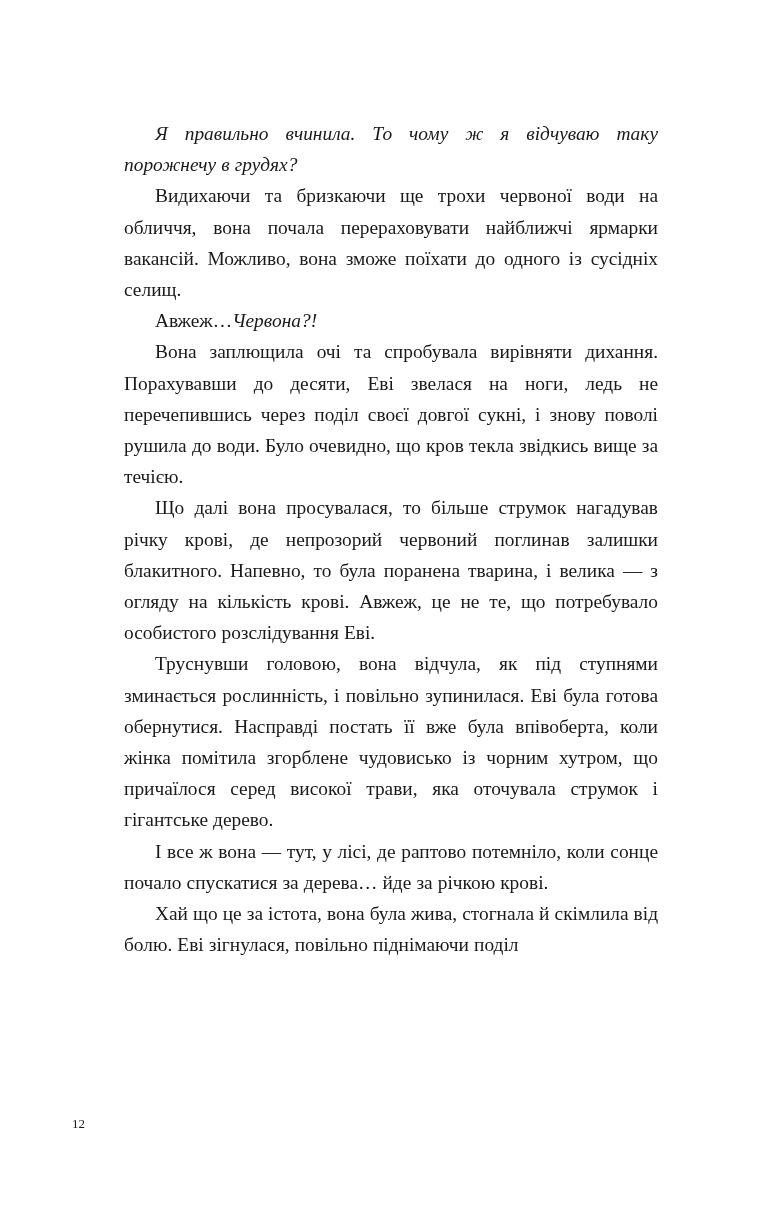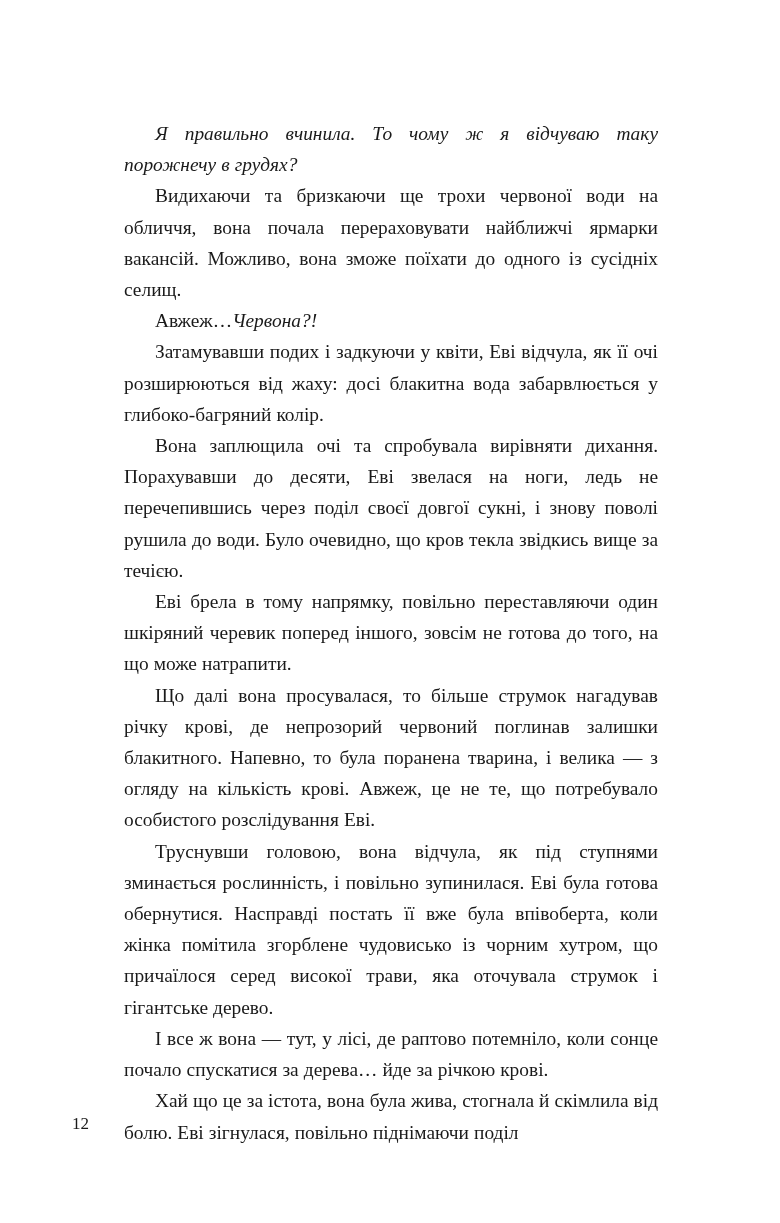--- a/index.html
+++ b/index.html
@@ -35,38 +35,36 @@
     hyphens: manual;
     word-spacing: 0.2px;
   }
   p.para.italic {
     font-style: italic;
   }
   .page-number {
     position: absolute;
     left: 72px;
     top: 1114px;
-    font-size: 17px;
+    font-size: 13px;
     line-height: 20px;
     color: #1a1a1a;
     font-family: "Liberation Serif", serif;
   }
 </style>
 </head>
 <body>
 
 <div class="page">
 
   <div class="text-block">
     <p class="para italic">Я правильно вчинила. То чому ж я відчуваю таку порожнечу в грудях?</p>
     <p class="para">Видихаючи та бризкаючи ще трохи червоної води на обличчя, вона почала перераховувати найближчі ярмарки вакансій. Можливо, вона зможе поїхати до одного із сусідніх селищ.</p>
     <p class="para"><span>Авжеж…</span><em>Червона?!</em></p>
-    <p class="para">Затамувавши подих і задкуючи у квіти, Еві відчула, як її очі розширюються від жаху: досі блакитна вода забарвлюється у глибоко-багряний колір.</p>
     <p class="para">Вона заплющила очі та спробувала вирівняти дихання. Порахувавши до десяти, Еві звелася на ноги, ледь не перечепившись через поділ своєї довгої сукні, і знову поволі рушила до води. Було очевидно, що кров текла звідкись вище за течією.</p>
-    <p class="para">Еві брела в тому напрямку, повільно переставляючи один шкіряний черевик поперед іншого, зовсім не готова до того, на що може натрапити.</p>
     <p class="para">Що далі вона просувалася, то більше струмок нагадував річку крові, де непрозорий червоний поглинав залишки блакитного. Напевно, то була поранена тварина, і велика — з огляду на кількість крові. Авжеж, це не те, що потребувало особистого розслідування Еві.</p>
     <p class="para">Труснувши головою, вона відчула, як під ступнями зминається рослинність, і повільно зупинилася. Еві була готова обернутися. Насправді постать її вже була впівоберта, коли жінка помітила згорблене чудовисько із чорним хутром, що причаїлося серед високої трави, яка оточувала струмок і гігантське дерево.</p>
     <p class="para">І все ж вона — тут, у лісі, де раптово потемніло, коли сонце почало спускатися за дерева… йде за річкою крові.</p>
     <p class="para">Хай що це за істота, вона була жива, стогнала й скімлила від болю. Еві зігнулася, повільно піднімаючи поділ</p>
   </div>
 
   <div class="page-number">12</div>
 
 </div>
 

